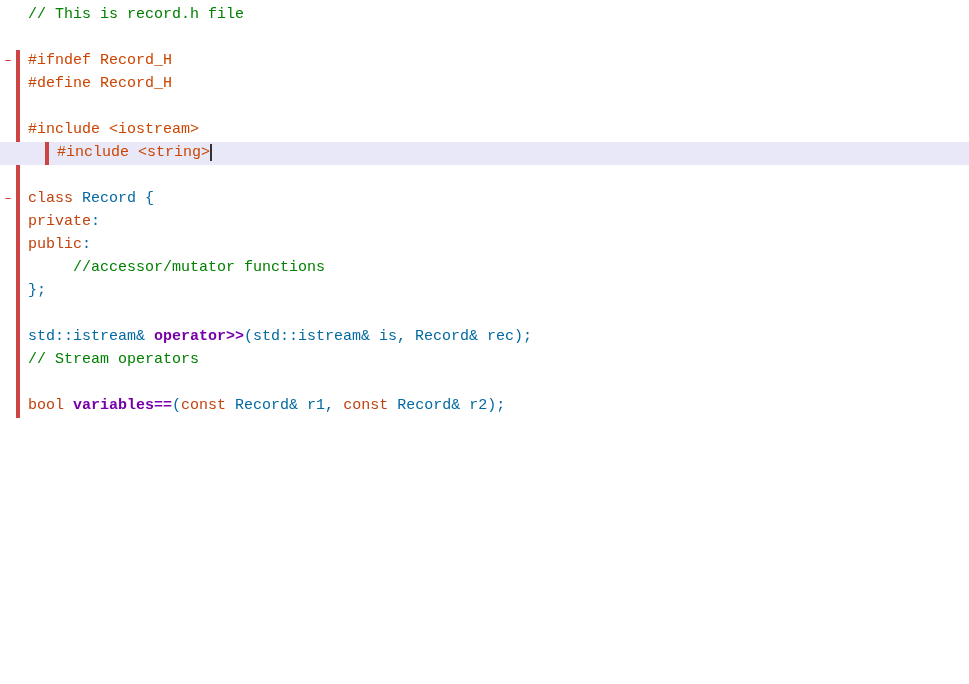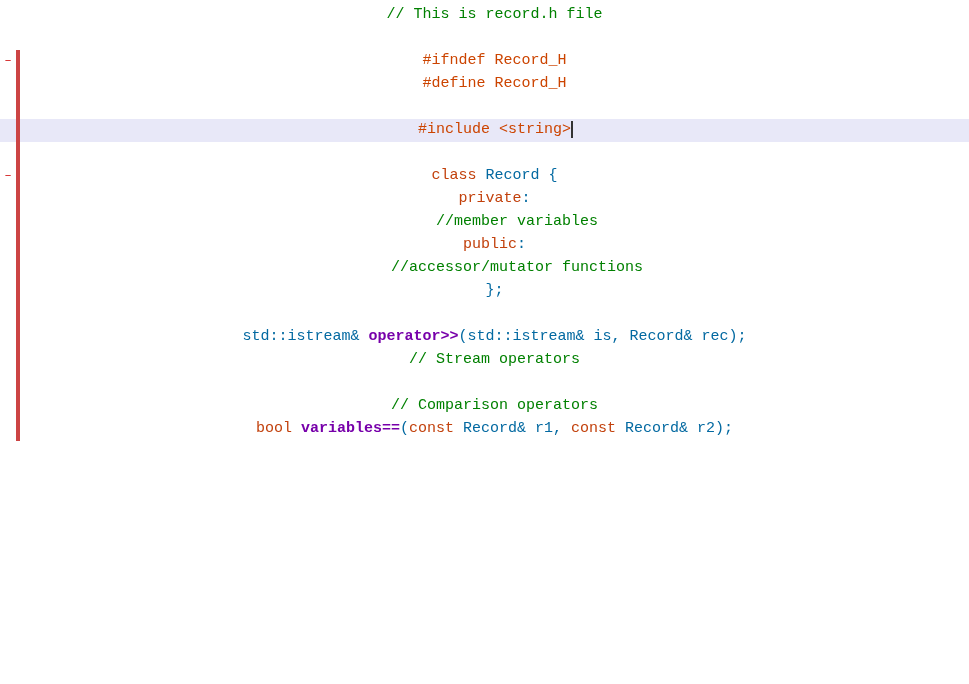--- a/index.html
+++ b/index.html
@@ -22,25 +22,25 @@
       background: #ffffff;
       padding: 4px 0;
       overflow: hidden;
     }
 
     .code-line {
       display: flex;
       align-items: stretch;
       min-height: 23px;
       position: relative;
-      text-align: center;
     }
 
     .code-line.highlighted {
       background-color: #e8e8f8;
+      padding-left: 29px;
     }
 
     .fold-marker {
       width: 16px;
       min-width: 16px;
       display: flex;
       align-items: flex-start;
       justify-content: center;
       padding-top: 3px;
       color: #cc0000;
@@ -111,20 +111,25 @@
     <div class="left-border"></div>
     <div class="code-content"><span class="preprocessor">#define Record_H</span></div>
   </div>
 
   <div class="code-line">
     <div class="fold-marker empty"></div>
     <div class="left-border"></div>
     <div class="code-content"> </div>
   </div>
 
+  <div class="code-line">
+    <div class="fold-marker empty"></div>
+    <div class="left-border"></div>
+    <div class="code-content"><span class="preprocessor">#include &lt;iostream&gt;</span></div>
+  </div>
 
   <div class="code-line highlighted">
     <div class="fold-marker empty"></div>
     <div class="left-border"></div>
     <div class="code-content"><span class="preprocessor">#include &lt;string&gt;</span><span class="cursor">​</span></div>
   </div>
 
   <div class="code-line">
     <div class="fold-marker empty"></div>
     <div class="left-border"></div>
@@ -136,25 +141,20 @@
     <div class="left-border"></div>
     <div class="code-content"><span class="keyword">class</span><span class="plain"> Record {</span></div>
   </div>
 
   <div class="code-line">
     <div class="fold-marker empty"></div>
     <div class="left-border"></div>
     <div class="code-content"><span class="keyword">private</span><span class="plain">:</span></div>
   </div>
 
-  <div class="code-line">
-    <div class="fold-marker empty"></div>
-    <div class="left-border"></div>
-    <div class="code-content"><span class="comment">     //member variables</span></div>
-  </div>
 
   <div class="code-line">
     <div class="fold-marker empty"></div>
     <div class="left-border"></div>
     <div class="code-content"><span class="keyword">public</span><span class="plain">:</span></div>
   </div>
 
   <div class="code-line">
     <div class="fold-marker empty"></div>
     <div class="left-border"></div>
@@ -185,25 +185,20 @@
     <div class="code-content"><span class="comment">// Stream operators</span></div>
   </div>
 
 
   <div class="code-line">
     <div class="fold-marker empty"></div>
     <div class="left-border"></div>
     <div class="code-content"> </div>
   </div>
 
-  <div class="code-line">
-    <div class="fold-marker empty"></div>
-    <div class="left-border"></div>
-    <div class="code-content"><span class="comment">// Comparison operators</span></div>
-  </div>
 
   <div class="code-line">
     <div class="fold-marker empty"></div>
     <div class="left-border"></div>
     <div class="code-content"><span class="keyword">bool</span><span class="plain"> </span><span class="operator-bold">variables==</span><span class="plain">(</span><span class="keyword">const</span><span class="plain"> Record&amp; r1, </span><span class="keyword">const</span><span class="plain"> Record&amp; r2);</span></div>
   </div>
 
 
 </div>
 

